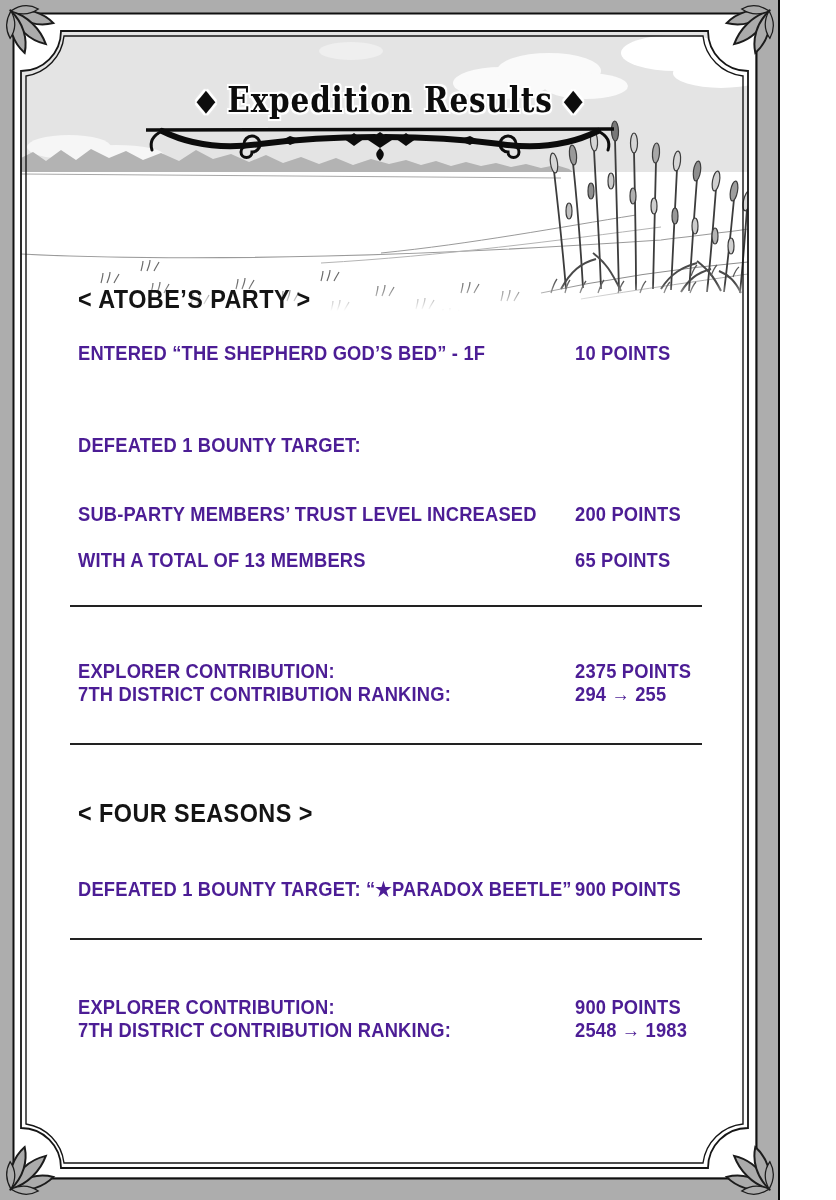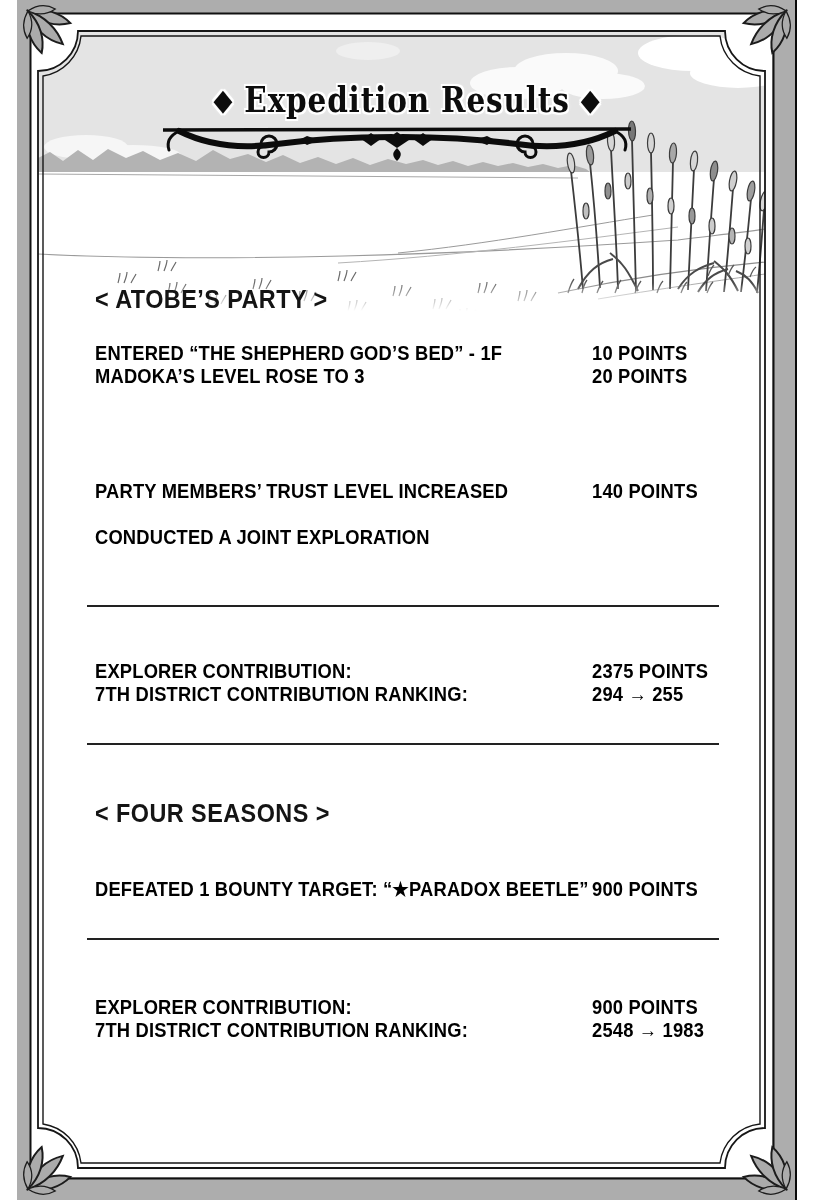--- a/index.html
+++ b/index.html
@@ -1,30 +1,30 @@
 <!DOCTYPE html>
 <html><head>
 <meta charset="utf-8">
 <style>
   html,body{margin:0;padding:0;background:#ffffff;}
   body{font-family:"Liberation Sans",sans-serif;}
   #stage{position:relative;width:836px;height:1200px;background:#ffffff;overflow:hidden;}
   
-  #page{position:absolute;left:17px;top:0;width:780px;height:1200px;background:#adadad;border-right:2px solid #0a0a0a;box-sizing:border-box;}
+  #page{position:absolute;left:0;top:0;width:780px;height:1200px;background:#adadad;border-right:2px solid #0a0a0a;box-sizing:border-box;}
   #paper{position:absolute;left:14px;top:14px;width:741px;height:1163px;background:#ffffff;}
   svg{display:block;}
   .abs{position:absolute;}
   .title-row{position:absolute;left:0;top:76px;width:780px;text-align:center;
     font-family:"DejaVu Serif",serif;font-weight:bold;font-size:36px;line-height:46px;color:#0d0d0d;
     transform:scaleX(.82);transform-origin:50% 50%;letter-spacing:1px;
     text-shadow:-2px 0 0 #fff,2px 0 0 #fff,0 -2px 0 #fff,0 2px 0 #fff,-2px -2px 0 #fff,2px 2px 0 #fff,-2px 2px 0 #fff,2px -2px 0 #fff,0 0 6px #fff;}
   .title-diamond{font-family:"DejaVu Sans",sans-serif;font-size:30px;vertical-align:2px;}
   .heading{position:absolute;left:78px;font-size:26px;font-weight:bold;letter-spacing:.5px;
     transform:scaleX(.9);transform-origin:0 50%;white-space:nowrap;color:#141414;}
-  .row{position:absolute;left:78px;width:640px;height:23.2px;font-size:19.5px;font-weight:bold;line-height:23.2px;white-space:nowrap;color:#000000;}
+  .row{position:absolute;left:78px;width:640px;height:23.2px;font-size:19.5px;font-weight:bold;line-height:23.2px;white-space:nowrap;color:#4c1d95;}
   .lbl{position:absolute;left:0;top:0;transform:scaleX(.94);transform-origin:0 50%;letter-spacing:.2px;}
   .pts{position:absolute;left:497px;top:0;transform:scaleX(.94);transform-origin:0 50%;letter-spacing:.2px;}
   .rule{position:absolute;left:70px;width:632px;height:0;border-top:2px solid #222222;}
 </style>
 </head>
 <body>
 
 <div id="stage">
   <div id="page">
     <div id="paper"></div>
@@ -255,31 +255,31 @@
           <path d="M330,16 L318,20 L330,25 L338,20 Z"></path>
       </g>
     </svg>
 
     <div class="heading" style="top:284px;">&lt; ATOBE’S PARTY &gt;</div>
 
     <div class="row" style="top:342px">
         <span class="lbl">ENTERED “THE SHEPHERD GOD’S BED” - 1F</span>
         <span class="pts">10 POINTS</span>
       </div>
-    <div class="row" style="top:365px">
-        <span class="lbl">MADOKA’S LEVEL ROSE TO 3</span>
-        <span class="pts">20 POINTS</span>
-      </div>
-    <div class="row" style="top:480px">
-        <span class="lbl">PARTY MEMBERS’ TRUST LEVEL INCREASED</span>
-        <span class="pts">140 POINTS</span>
-      </div>
-    <div class="row" style="top:526px">
-        <span class="lbl">CONDUCTED A JOINT EXPLORATION</span>
+    <div class="row" style="top:434px">
+        <span class="lbl">DEFEATED 1 BOUNTY TARGET:</span>
         <span class="pts"></span>
+      </div>
+    <div class="row" style="top:503px">
+        <span class="lbl">SUB-PARTY MEMBERS’ TRUST LEVEL INCREASED</span>
+        <span class="pts">200 POINTS</span>
+      </div>
+    <div class="row" style="top:549px">
+        <span class="lbl">WITH A TOTAL OF 13 MEMBERS</span>
+        <span class="pts">65 POINTS</span>
       </div>
 
     <div class="rule" style="top:605px"></div>
 
     <div class="row" style="top:660px">
         <span class="lbl">EXPLORER CONTRIBUTION:</span>
         <span class="pts">2375 POINTS</span>
       </div>
     <div class="row" style="top:683px">
         <span class="lbl">7TH DISTRICT CONTRIBUTION RANKING:</span>

